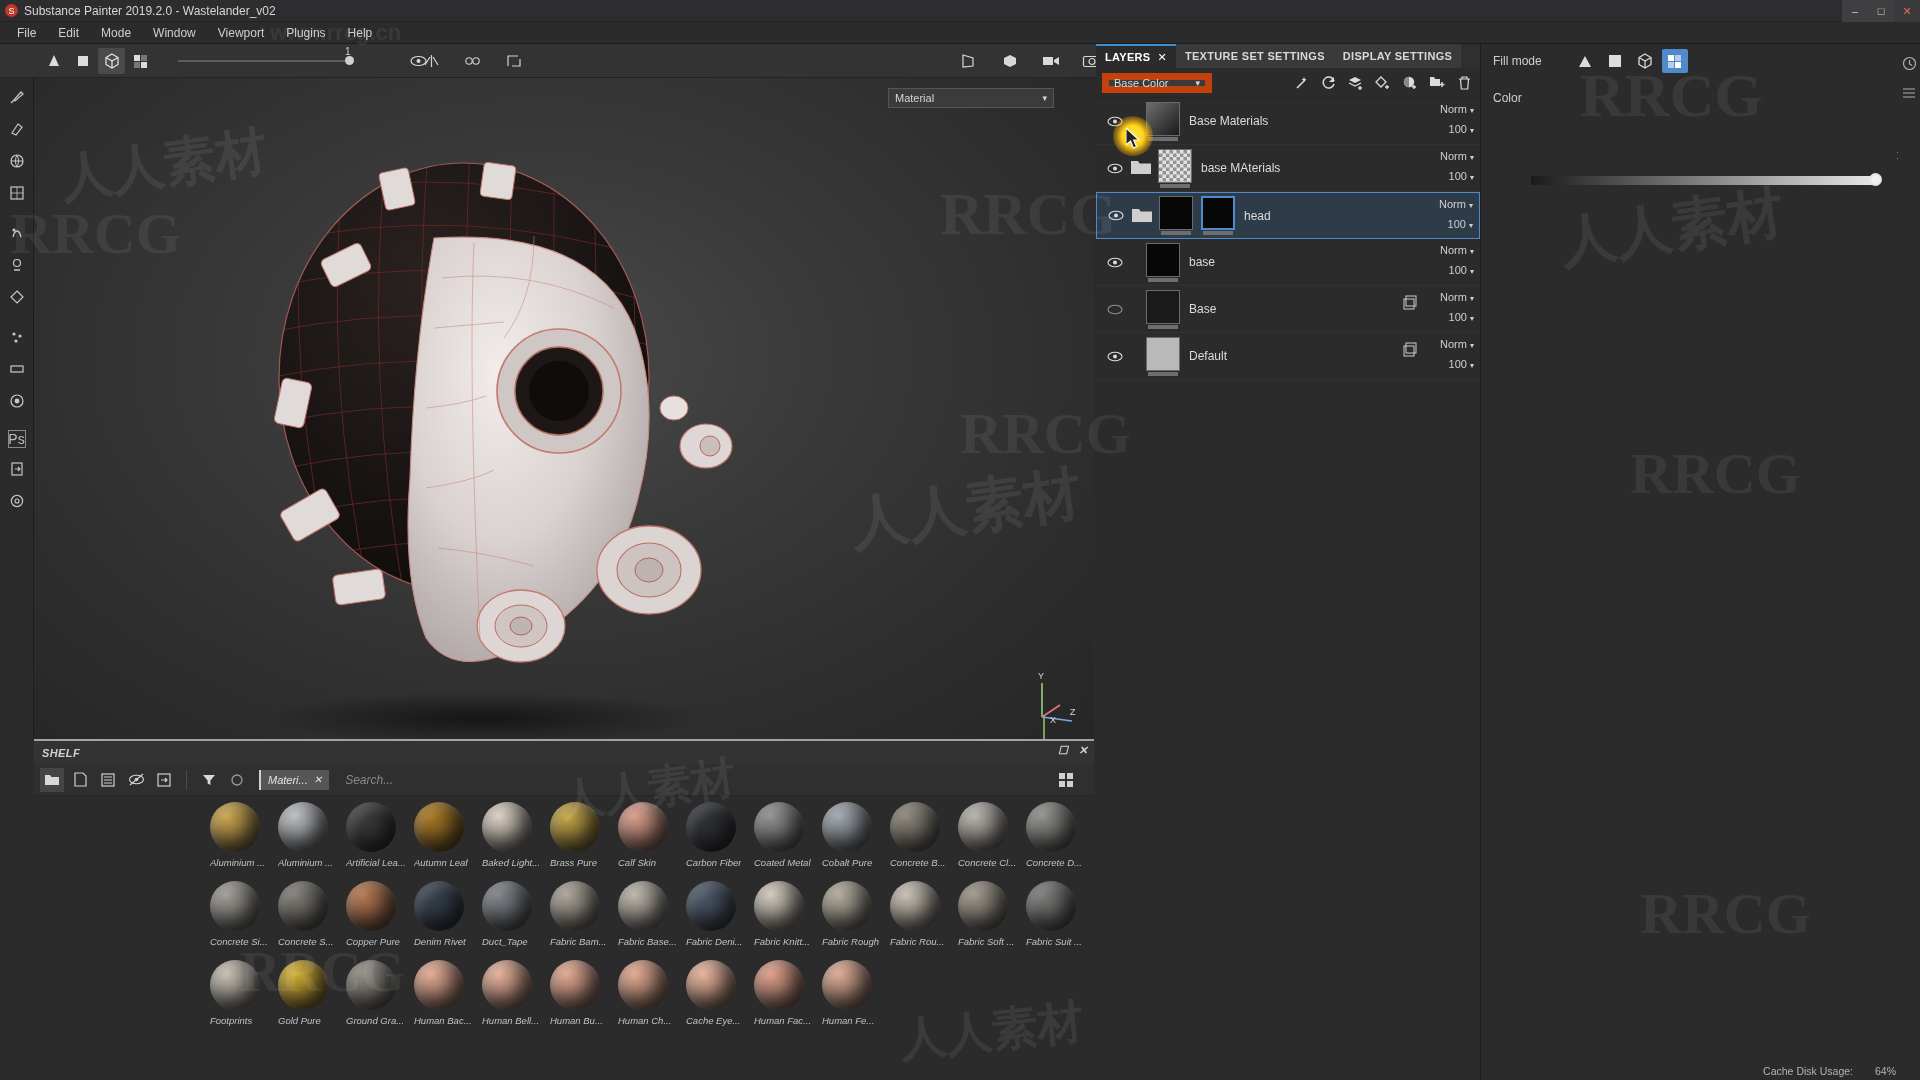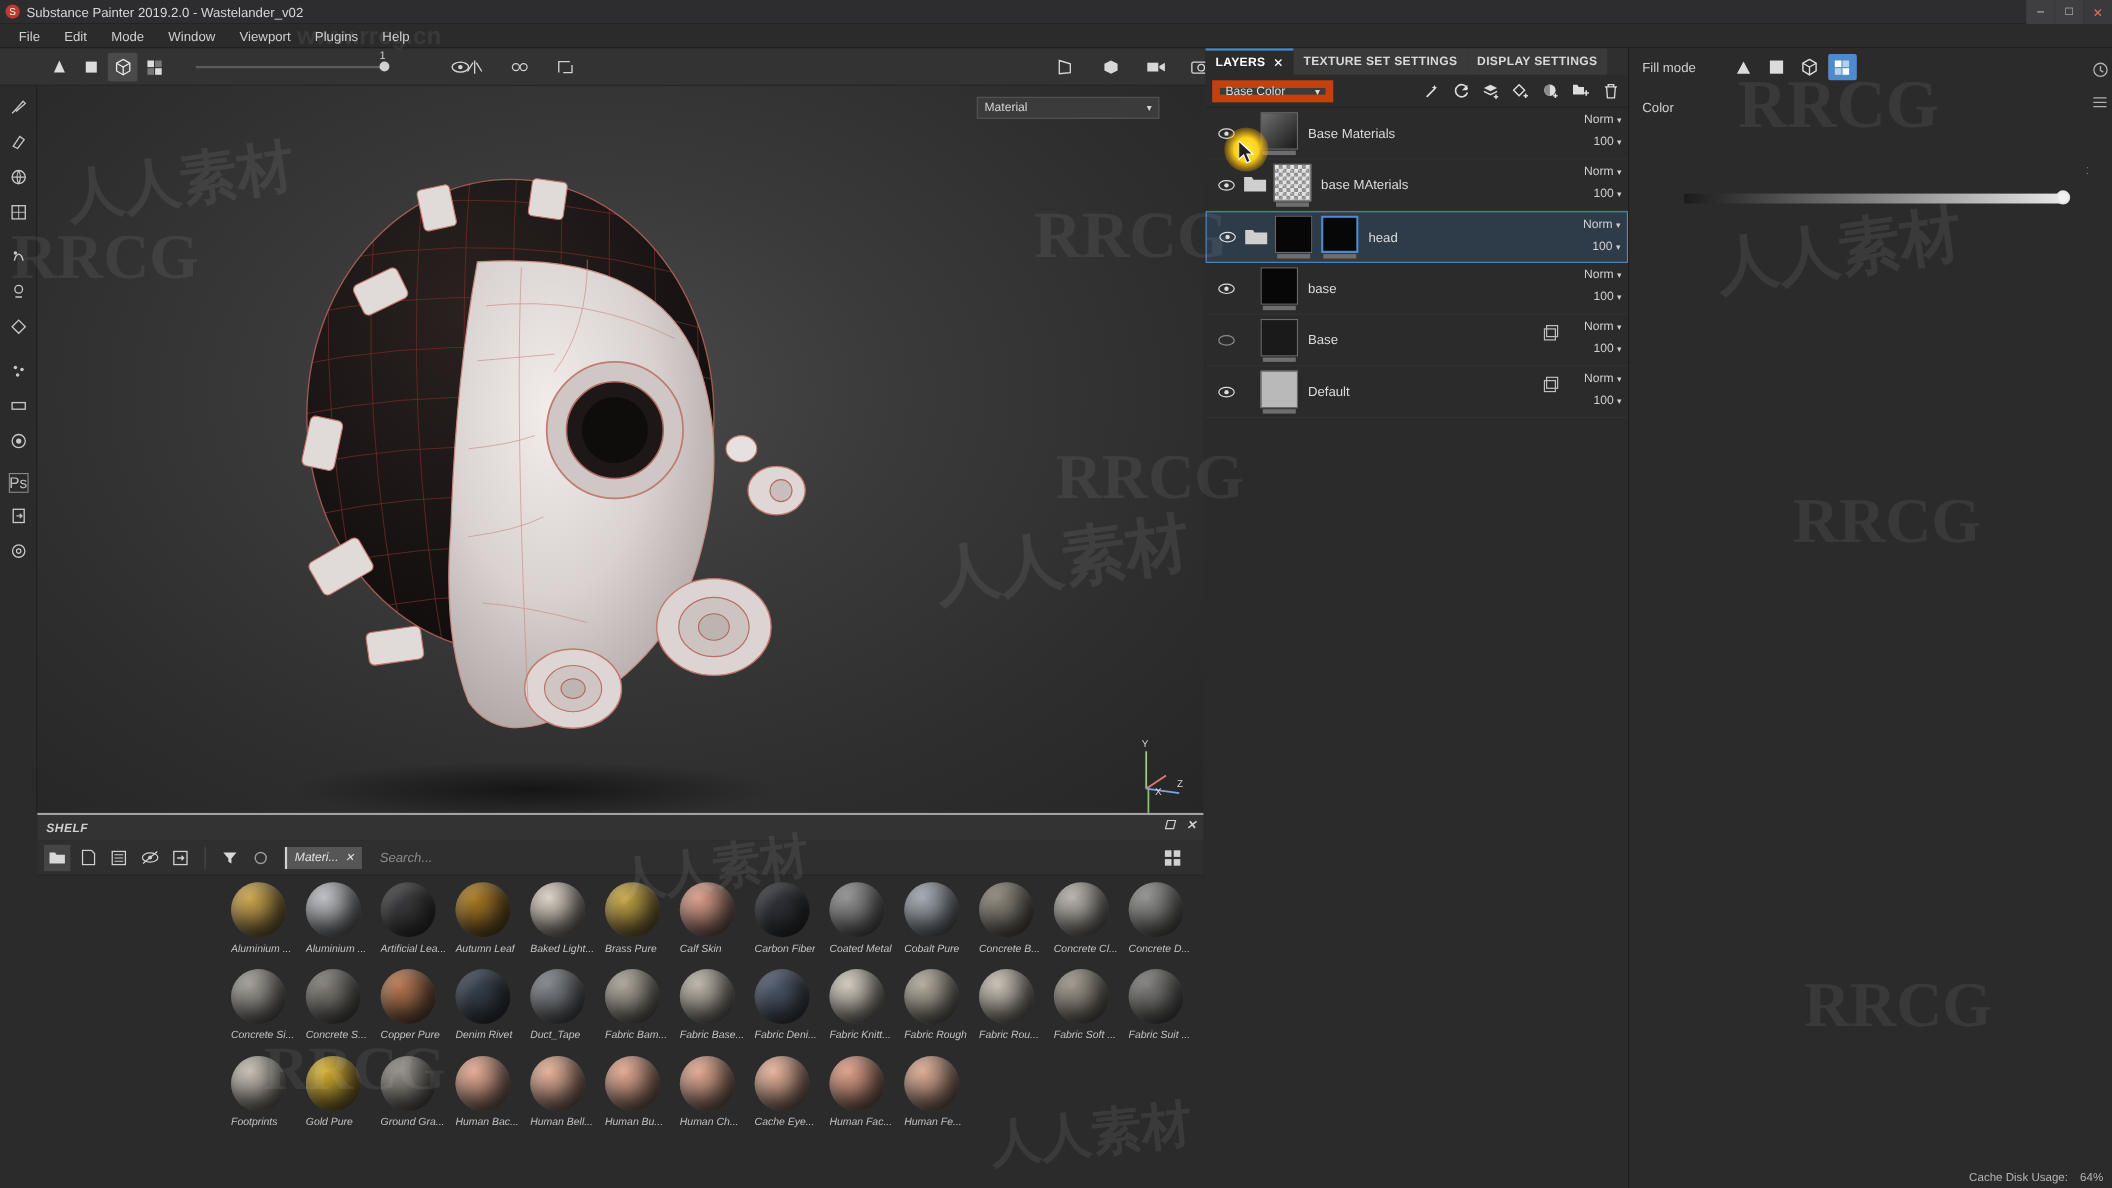--- a/index.html
+++ b/index.html
@@ -120,21 +120,21 @@
      background:linear-gradient(90deg,#1b1b1b 0%,#e8e8e8 100%); }
   .grad-knob{ position:absolute; right:-6px; top:-3px; width:13px;height:13px;border-radius:50%;
      border:2px solid #e6e6e6; background:#f2f2f2;}
   .gnum{ position:absolute; right:6px; top:112px; font-size:10px; color:#c0c0c0;}
   .far-rail{ position:absolute; right:0; top:44px; width:22px; height:1036px; background:#2b2b2b;
      display:flex;flex-direction:column;align-items:center;padding-top:10px;gap:12px;}
   .far-ico{ width:18px;height:18px;display:flex;align-items:center;justify-content:center;color:#b8b8b8;}
 
   
   .status{ position:absolute; right:0; bottom:0; height:18px; display:flex;align-items:center;
-     padding-right:8px; font-size:10.5px; color:#b4b4b4; gap:11px;text-align:center;}
+     padding-right:24px; font-size:10.5px; color:#b4b4b4; gap:22px;text-align:center;}
 
   
   .wm{ position:absolute; color:rgba(255,255,255,.07); font-weight:bold; pointer-events:none;
       font-family:"Liberation Serif", serif; user-select:none;}
   .wm-cn{ font-family:"DejaVu Sans", sans-serif; color:rgba(255,255,255,.075); }
 
   
   .glow{ position:absolute; width:40px;height:40px;border-radius:50%;
     background:radial-gradient(circle,#ffe94d 0%,#ffd21a 38%,rgba(255,180,0,.45) 62%,rgba(255,140,0,0) 80%);}
   .cursor{ position:absolute; width:0;height:0;}

